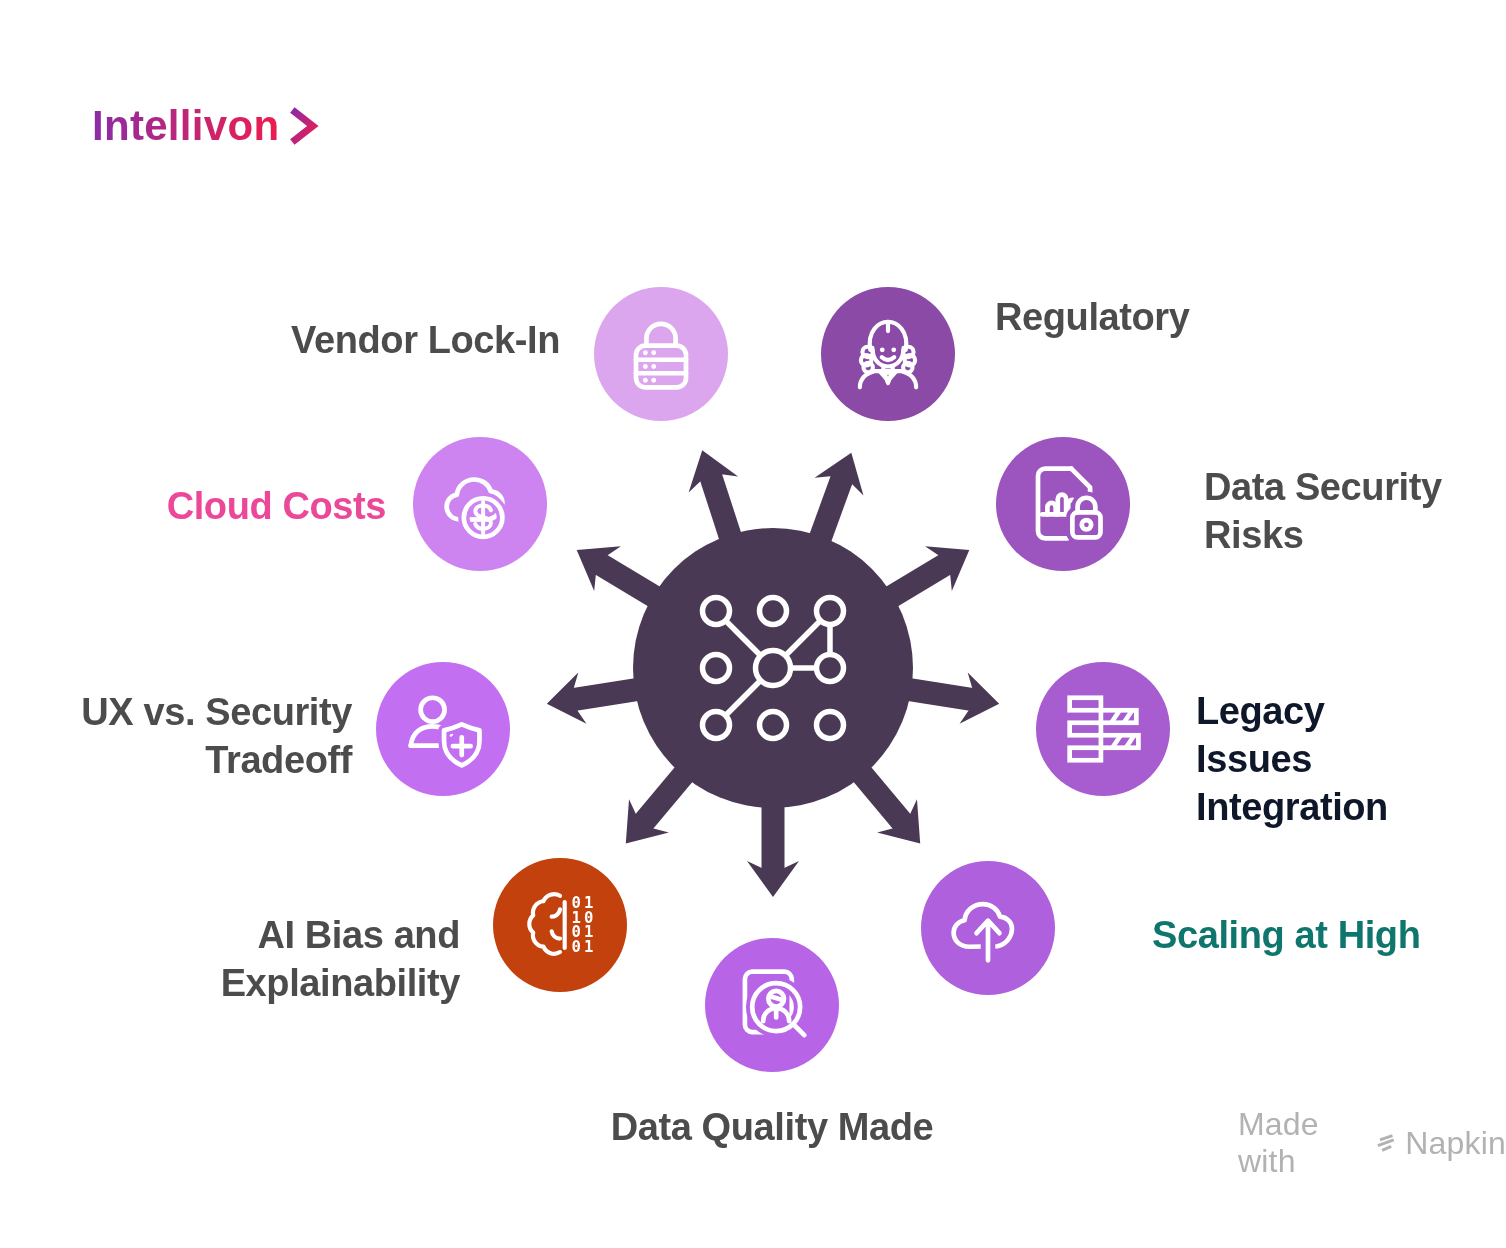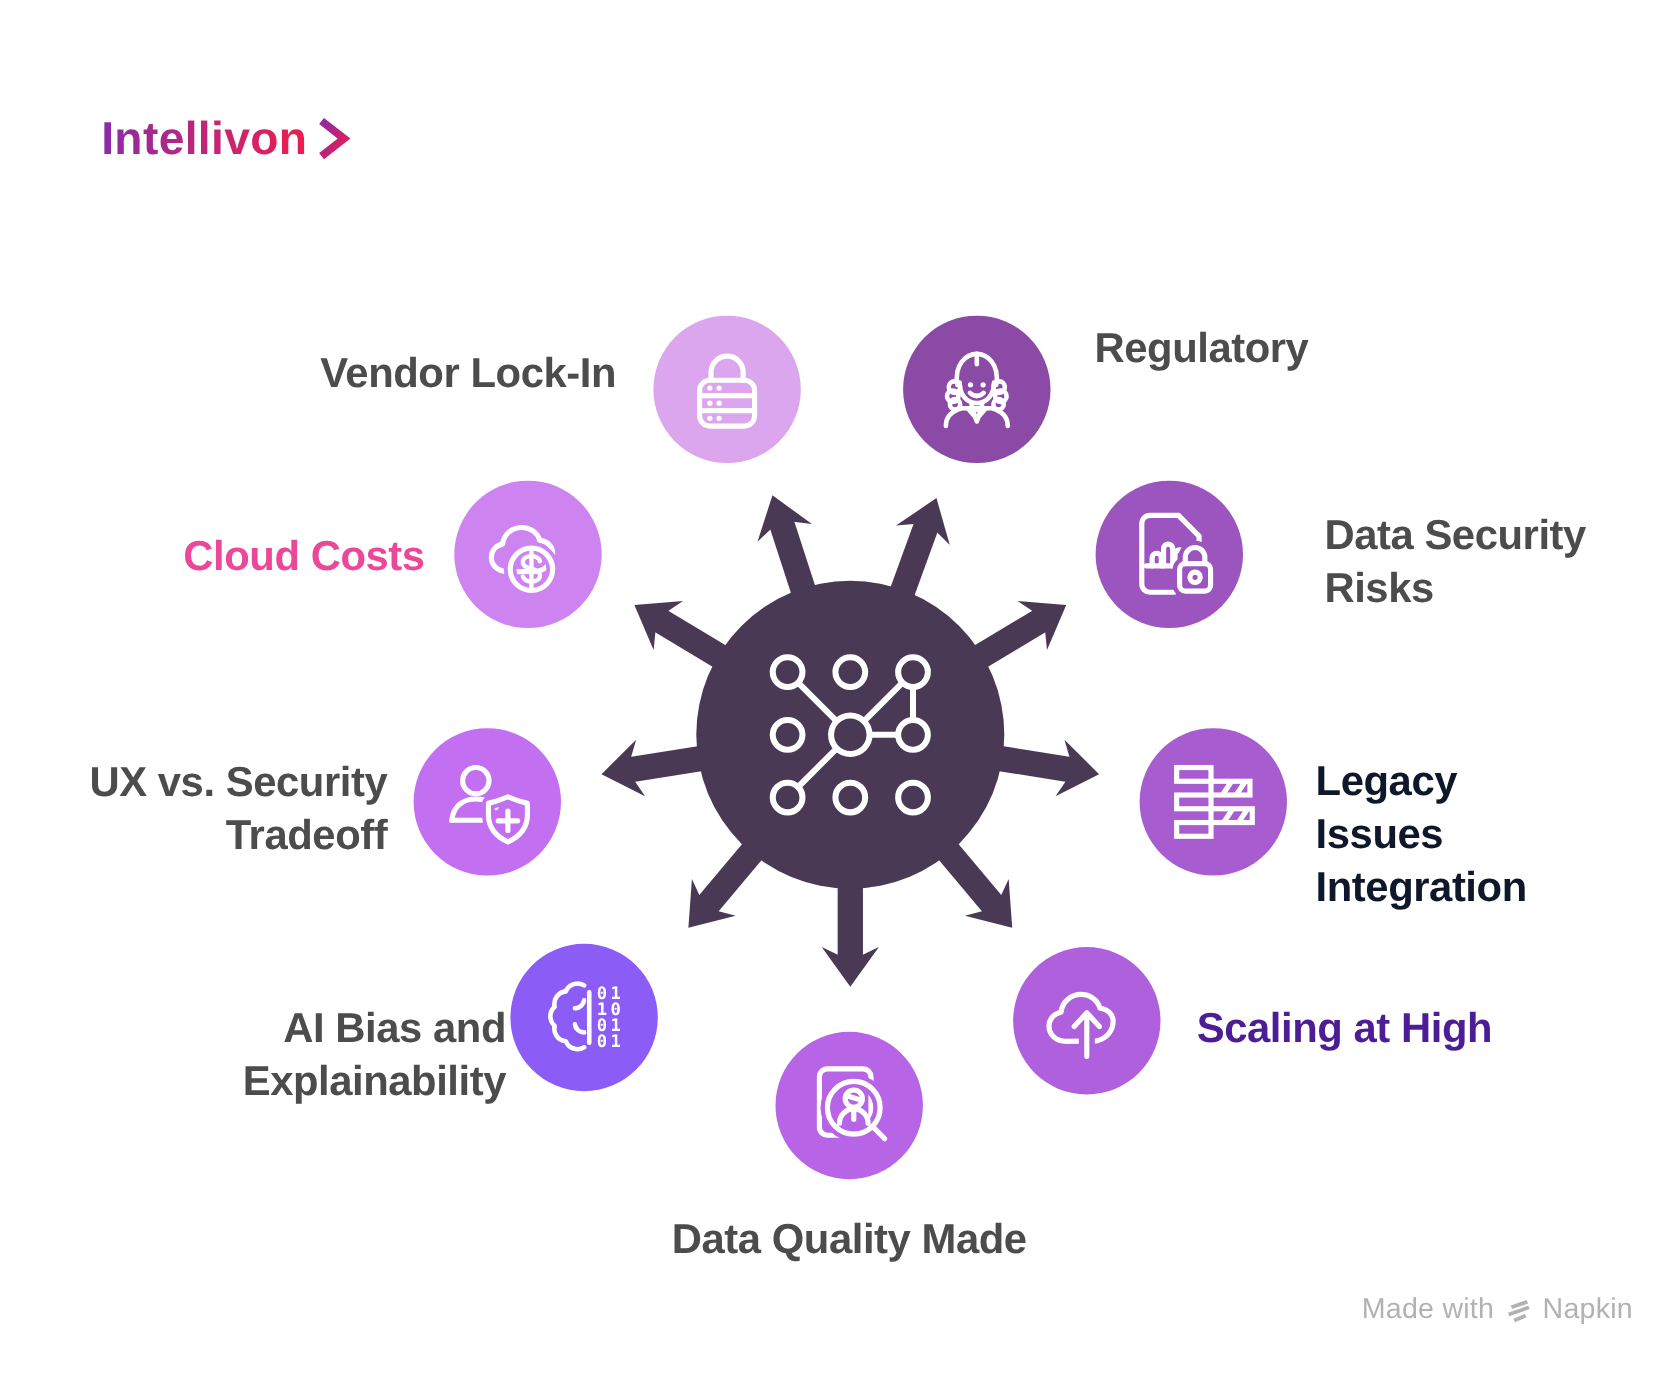--- a/index.html
+++ b/index.html
@@ -17,22 +17,22 @@
     position:absolute;width:134px;height:134px;border-radius:50%;
     display:flex;align-items:center;justify-content:center;
   }
   .label{
     position:absolute;font-weight:700;font-size:38px;line-height:48px;
     letter-spacing:-0.4px;white-space:nowrap;
   }
   .label span{display:block;}
   .ta-r{text-align:right;} .ta-c{text-align:center;}
   .attribution{
-    position:absolute;left:1238px;top:1174px;display:flex;align-items:flex-end;gap:9px;
-    font-size:26px;font-weight:500;letter-spacing:0.2px;
+    position:absolute;left:1238px;top:1106px;display:flex;align-items:center;gap:9px;
+    font-size:32px;font-weight:500;letter-spacing:0.2px;
   }
   .icon{display:block;}
 </style>
 </head>
 <body>
 
 <div class="brand">
   <div class="brand-text" style="background-image: linear-gradient(90deg, rgb(138, 43, 168) 0%, rgb(201, 37, 110) 60%, rgb(237, 28, 79) 100%);">Intellivon</div>
   <svg class="icon" width="32" height="42" viewBox="0 0 36 46">
     <defs>
@@ -192,21 +192,21 @@
     </g>
     <circle cx="52" cy="50" r="23"></circle>
     <path d="M68.5 66.5 L79 77"></path>
     <circle cx="52" cy="42" r="7.5"></circle>
     <path d="M46 39.5 L59 43.5"></path>
     <path d="M52 54 v6"></path>
     <path d="M39.5 63.5 a12.5 12.5 0 0 1 25 0"></path>
   </svg>
 </div>
 
-<div class="spoke-circle" style="left: 464px; top: 858px; background-color: #8b5cf6;">
+<div class="spoke-circle" style="left: 493px; top: 858px; background-color: #c2410c;">
   <svg class="icon" width="100" height="100" viewBox="0 0 96 96" fill="none" stroke="#fff" stroke-width="4" stroke-linecap="round" stroke-linejoin="round">
     <path d="M48 20 a11 11 0 0 0 -15.9 5.2 a11 11 0 0 0 -9.8 13.5 a11 11 0 0 0 0 16.6 a11 11 0 0 0 9.8 13.5 a11 11 0 0 0 15.9 5.2"></path>
     <path d="M48 33 a8 8 0 0 1 -8 7"></path>
     <path d="M40 54 a8 8 0 0 0 8 7"></path>
     <line x1="52.5" y1="26" x2="52.5" y2="70"></line>
     <g fill="#fff" stroke="none" font-family="'DejaVu Sans Mono',monospace" font-size="15" font-weight="bold" letter-spacing="3">
       <text x="59" y="32">01</text>
       <text x="59" y="46">10</text>
       <text x="59" y="60">01</text>
       <text x="59" y="74">01</text>
@@ -249,21 +249,21 @@
 </div>
 <div class="label" style="left: 1160px; top: 463px; color: rgb(76, 76, 76); margin-left: 44px;">
   <span>Data Security</span>
     <span>Risks</span>
 </div>
 <div class="label" style="left: 1196px; top: 687px; color: #0f172a;">
   <span>Legacy</span>
     <span>Issues</span>
     <span>Integration</span>
 </div>
-<div class="label" style="left: 1088px; top: 911px; color: #4c1d95;">
+<div class="label" style="left: 1152px; top: 911px; color: #0f766e;">
   <span>Scaling at High</span>
 </div>
 <div class="label ta-c" style="left: 522px; top: 1103px; width: 500px; color: rgb(76, 76, 76);">
   <span>Data Quality Made</span>
 </div>
 <div class="label ta-r" style="left: 60px; top: 911px; width: 400px; color: rgb(76, 76, 76);">
   <span>AI Bias and</span>
     <span>Explainability</span>
 </div>
 <div class="label ta-r" style="left: 0px; top: 688px; width: 352px; color: rgb(76, 76, 76);">

